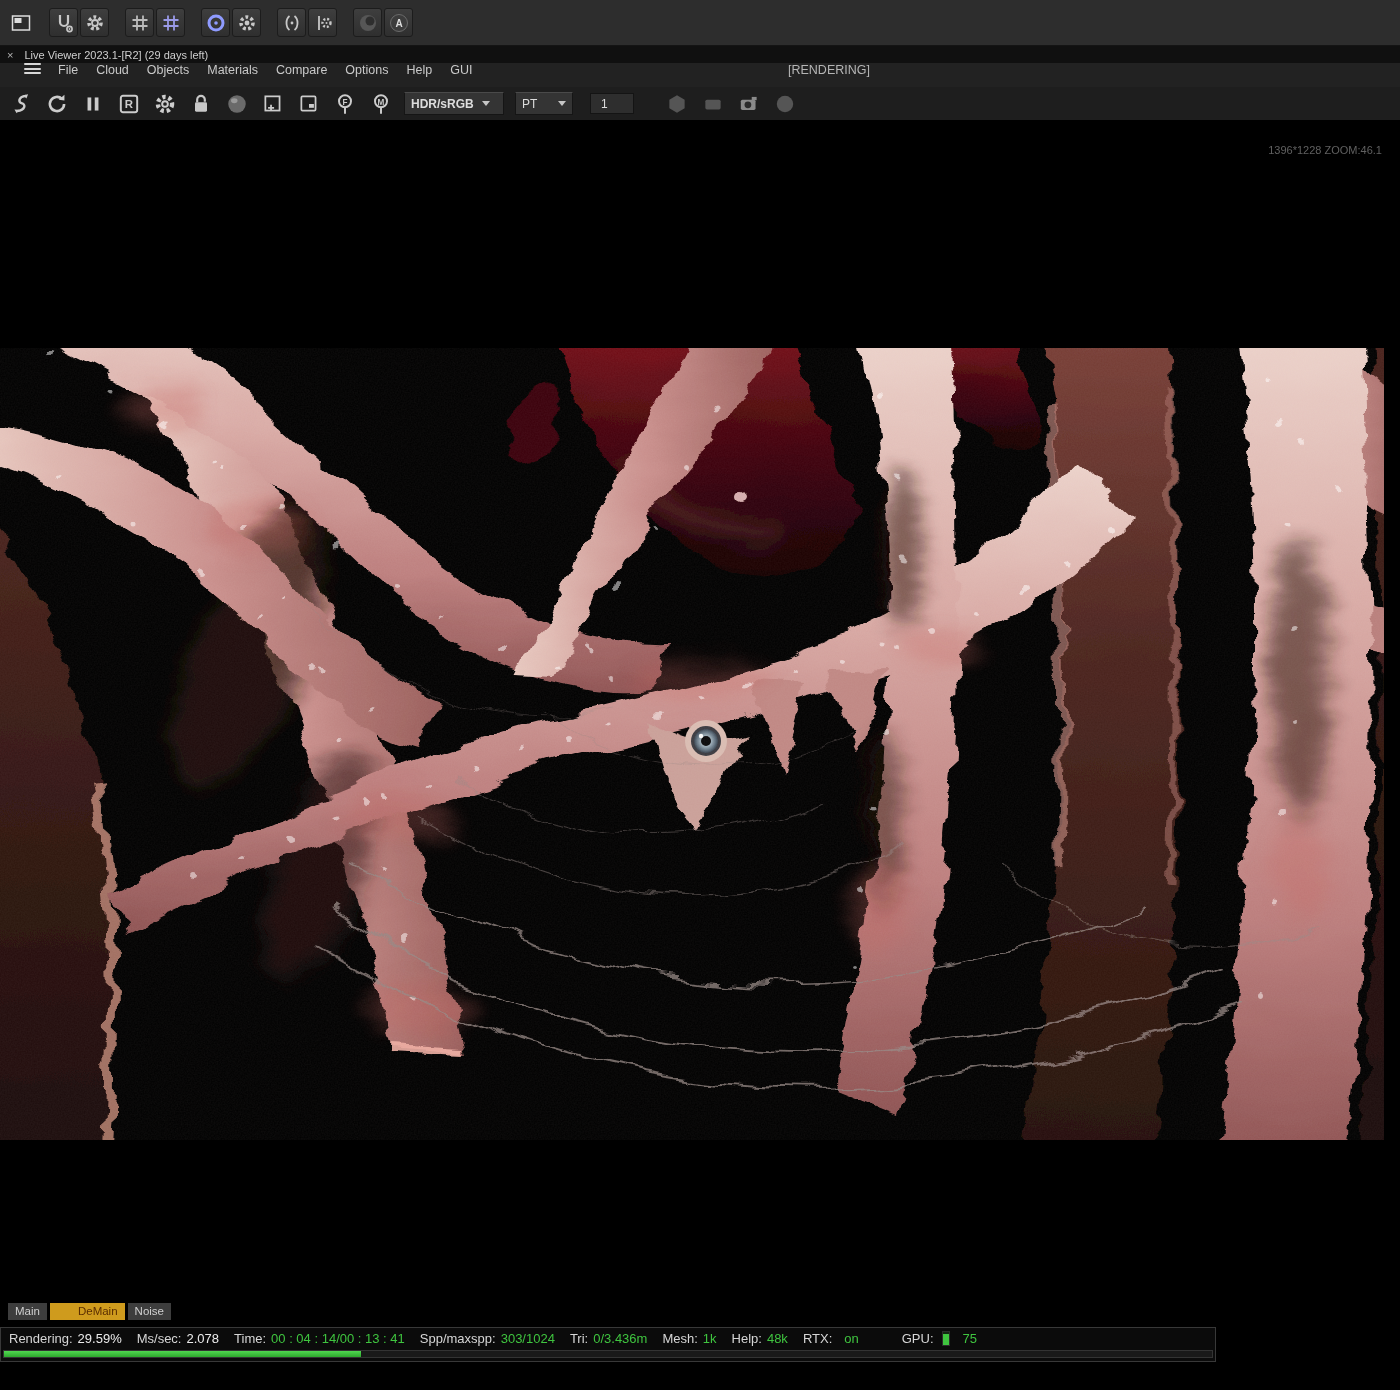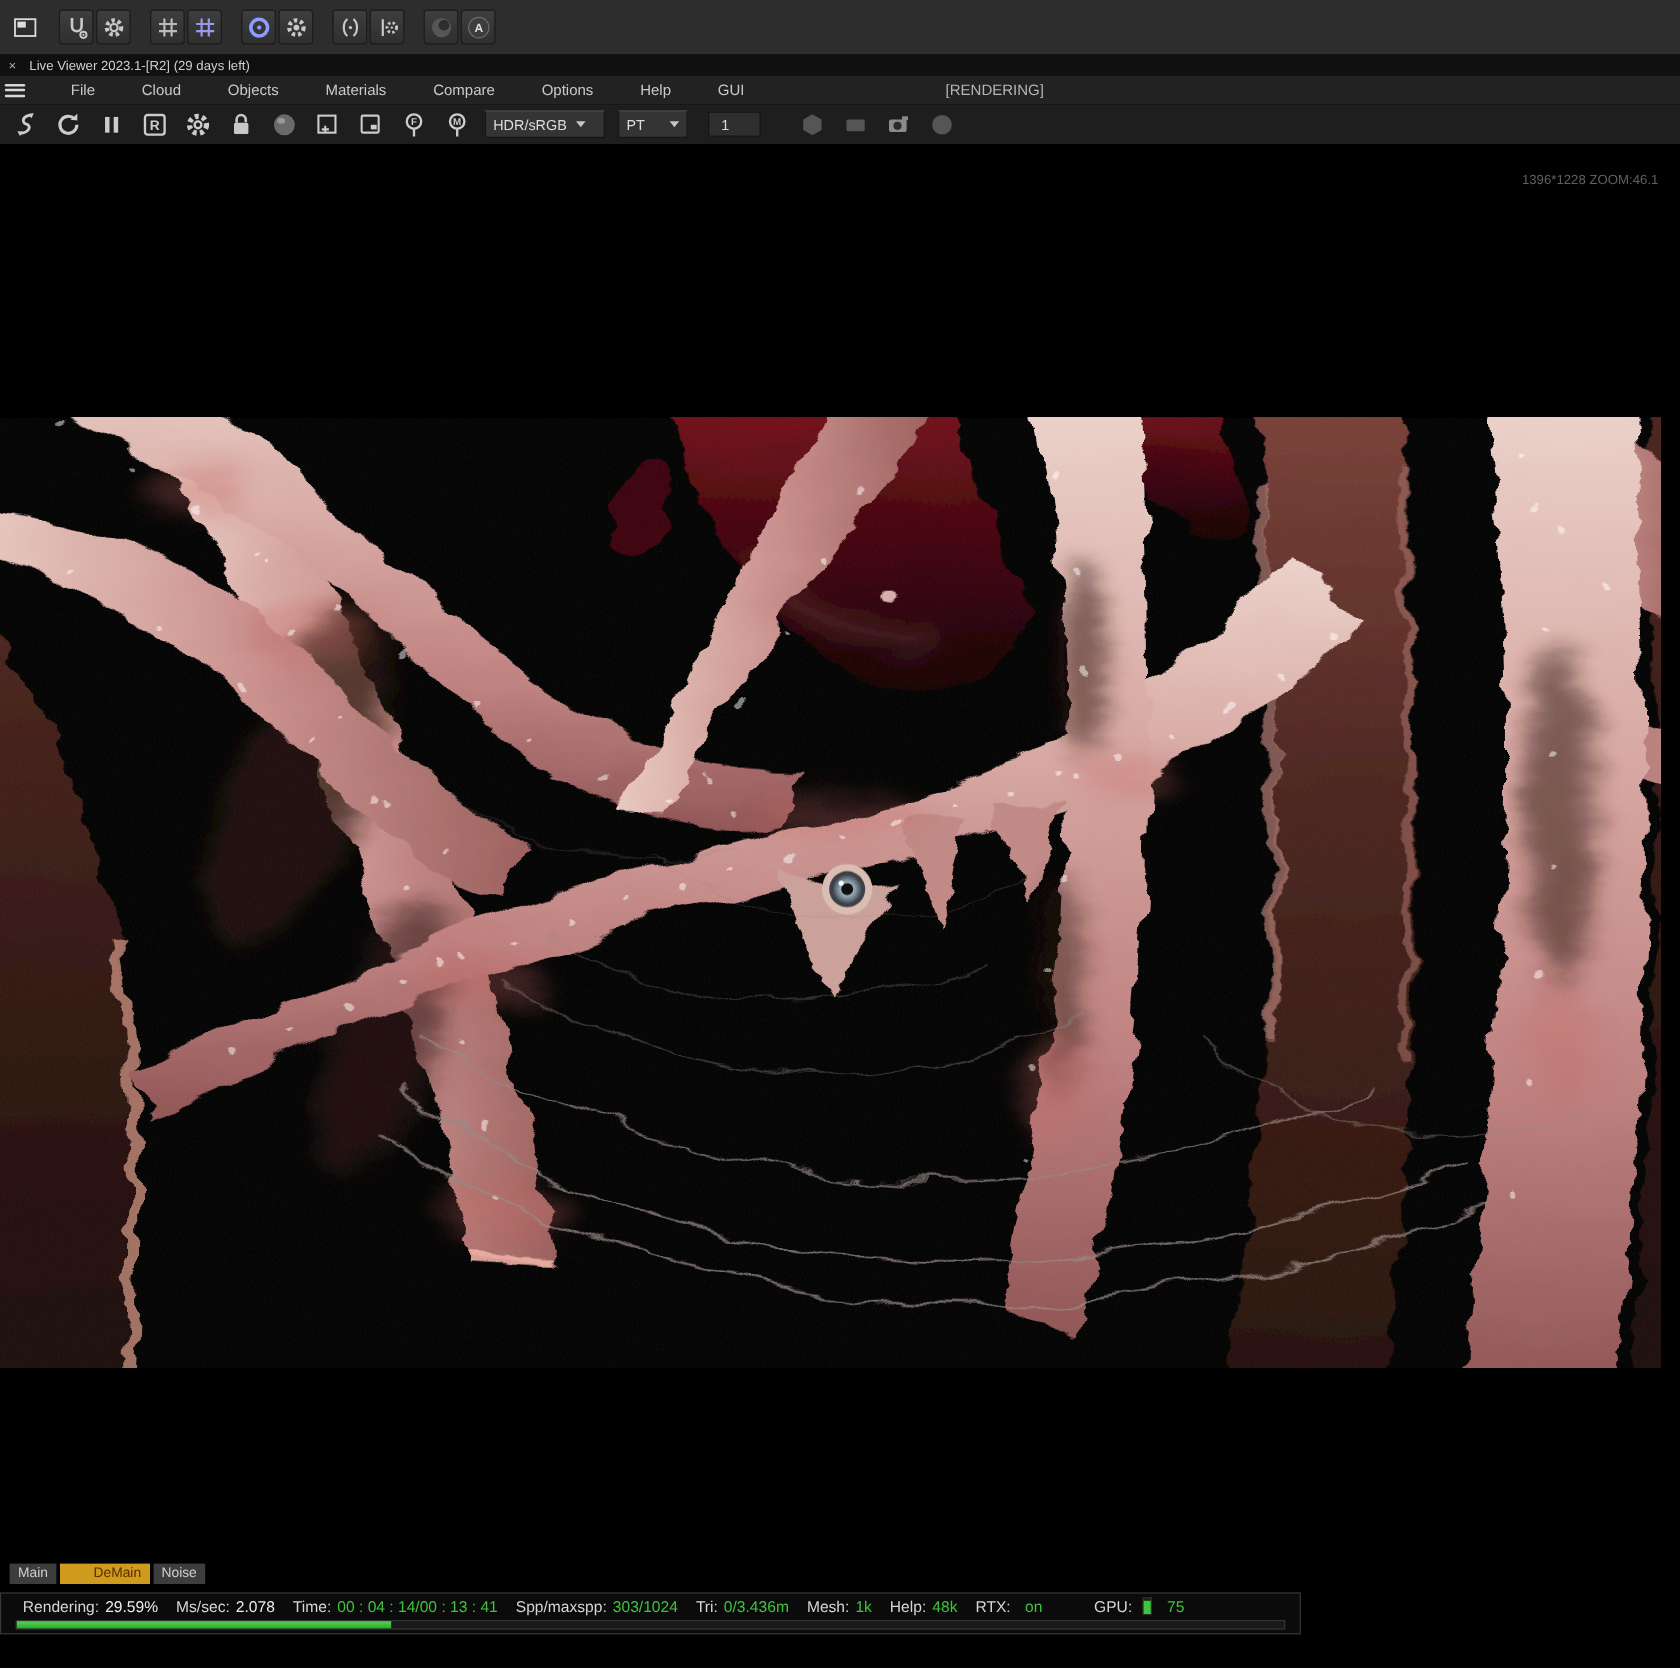--- a/index.html
+++ b/index.html
@@ -10,49 +10,49 @@
   .top-toolbar{height:46px;background:#2d2d2d;border-bottom:1px solid #141414;display:flex;align-items:center;padding:0 6px;box-sizing:border-box;}
   .tgroup{display:flex;margin-right:14px;}
   .icon-btn{width:27px;height:27px;display:flex;align-items:center;justify-content:center;background:linear-gradient(#3e3e3e,#2f2f2f);border:1px solid #1c1c1c;border-radius:3px;margin:0 1px;cursor:pointer;}
   .icon-btn.lone{background:transparent;border:none;margin-right:14px;}
 
   
   .title-bar{height:17px;background:#101010;display:flex;align-items:center;font-size:11px;color:#cfcfcf;padding-left:7px;}
   .close-glyph{color:#b5b5b5;font-size:11px;cursor:pointer;margin-right:11px;}
 
   
-  .menu-bar{height:24px;background:#222;display:flex;align-items:center;font-size:12.5px;color:#c9c9c9;position:relative;padding-left:0;gap:21px;}
+  .menu-bar{height:24px;background:#222;display:flex;align-items:flex-start;font-size:12.5px;color:#c9c9c9;position:relative;padding-left:20px;}
   .hamburger{width:17px;display:flex;flex-direction:column;gap:2.5px;margin:0 8px 0 4px;cursor:pointer;}
   .hamburger i{height:2px;background:#d8d8d8;display:block;border-radius:1px;}
   .menu-item{padding:0 9px;cursor:pointer;}
   .rendering-status{position:absolute;left:744px;color:#b5b5b5;margin-left:44px;}
 
   
   .render-toolbar{height:33px;background:#1e1e1e;display:flex;align-items:center;padding:0 8px;gap:11px;}
   .rt-btn{width:25px;height:25px;display:flex;align-items:center;justify-content:center;cursor:pointer;}
   .select{display:flex;align-items:center;background:#343434;border:1px solid #151515;border-top-color:#4a4a4a;color:#ddd;font-size:12px;height:21px;padding:0 6px;cursor:pointer;}
   .select .lbl{white-space:nowrap;}
   .chev{width:0;height:0;border-left:4px solid transparent;border-right:4px solid transparent;border-top:5px solid #c6c6c6;margin-left:8px;}
-  .sel-cs{width:86px;}
+  .sel-cs{width:86px;font-weight:bold;}
   .sel-kernel{width:44px;justify-content:space-between;}
   .num-field{width:32px;height:19px;background:#2e2e2e;border:1px solid #141414;color:#ddd;font-size:12px;display:flex;align-items:center;padding-left:10px;margin-left:6px;cursor:text;}
   .rt-gap{width:8px;}
 
   
   .viewport{position:absolute;top:120px;left:0;width:1384px;height:1182px;background:#000;overflow:hidden;}
   .vp-info{position:absolute;top:24px;right:2px;font-size:11px;color:#606060;}
   .render-svg{position:absolute;top:228px;left:0;display:block;}
 
   
   .tabs-row{position:absolute;top:1303px;left:8px;display:flex;gap:3px;z-index:5;}
   .tab{font-size:11.5px;padding:2px 7px 3px;background:#3d3d3d;color:#cfcfcf;cursor:pointer;text-align:center;}
   .tab.active{background:#cf9b1d;color:#5a2d00;padding-left:28px;}
 
   
-  .status-wrap{position:absolute;top:1327px;left:0;width:1084px;background:#0b0b0b;border:1px solid #383838;box-sizing:border-box;padding:2px 12px 3px;z-index:5;}
+  .status-wrap{position:absolute;top:1327px;left:0;width:1216px;background:#0b0b0b;border:1px solid #383838;box-sizing:border-box;padding:2px 2px 3px;z-index:5;}
   .status-row{display:flex;align-items:center;font-size:13px;color:#d6d6d6;padding:1px 6px 3px;}
   .seg{margin-right:15px;display:flex;gap:5px;white-space:nowrap;align-items:center;}
   .v-green{color:#3fc43f;}
   .v-white{color:#ececec;}
   .gpu-meter{width:6px;height:13px;background:#122712;border:1px solid #2c2c2c;margin:0 8px 0 3px;position:relative;}
   .gpu-meter i{position:absolute;bottom:0;left:0;right:0;background:#3fc43f;display:block;}
   .progress-track{height:6px;background:#191919;border:1px solid #333;position:relative;margin-top:1px;}
   .progress-fill{height:100%;background:linear-gradient(#52d852,#2da82d);width:0;}
 </style>
 </head>

